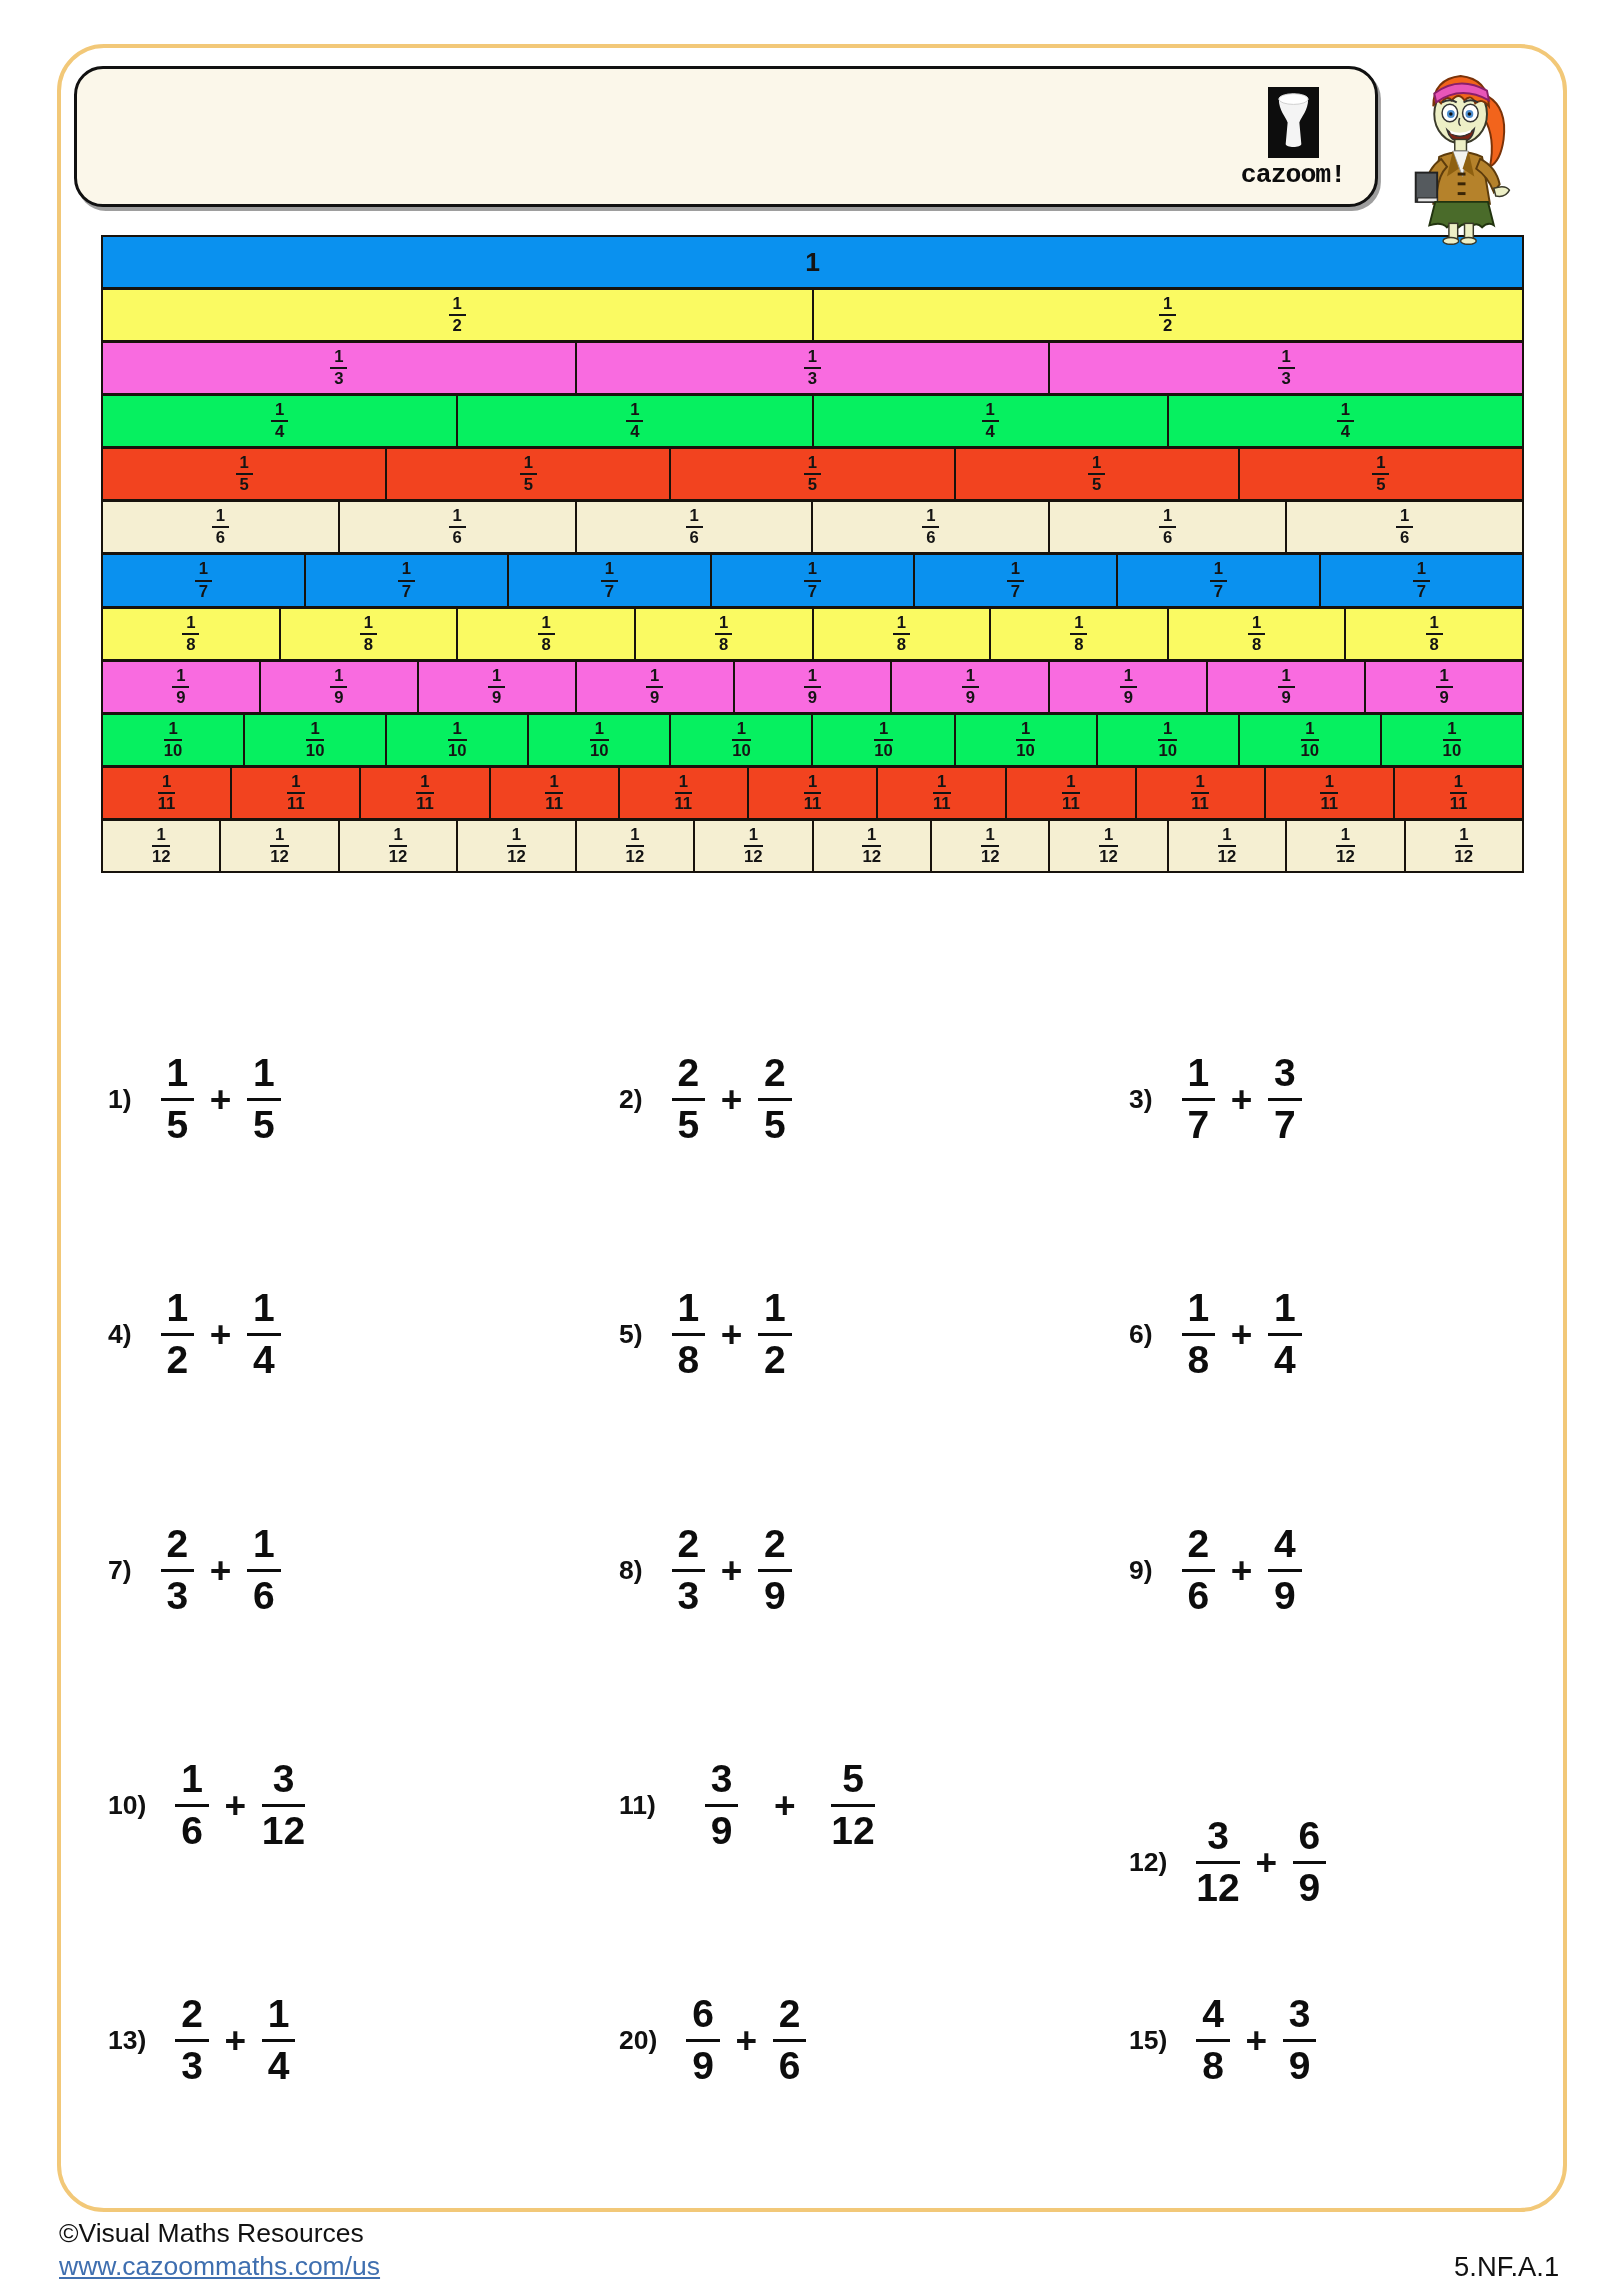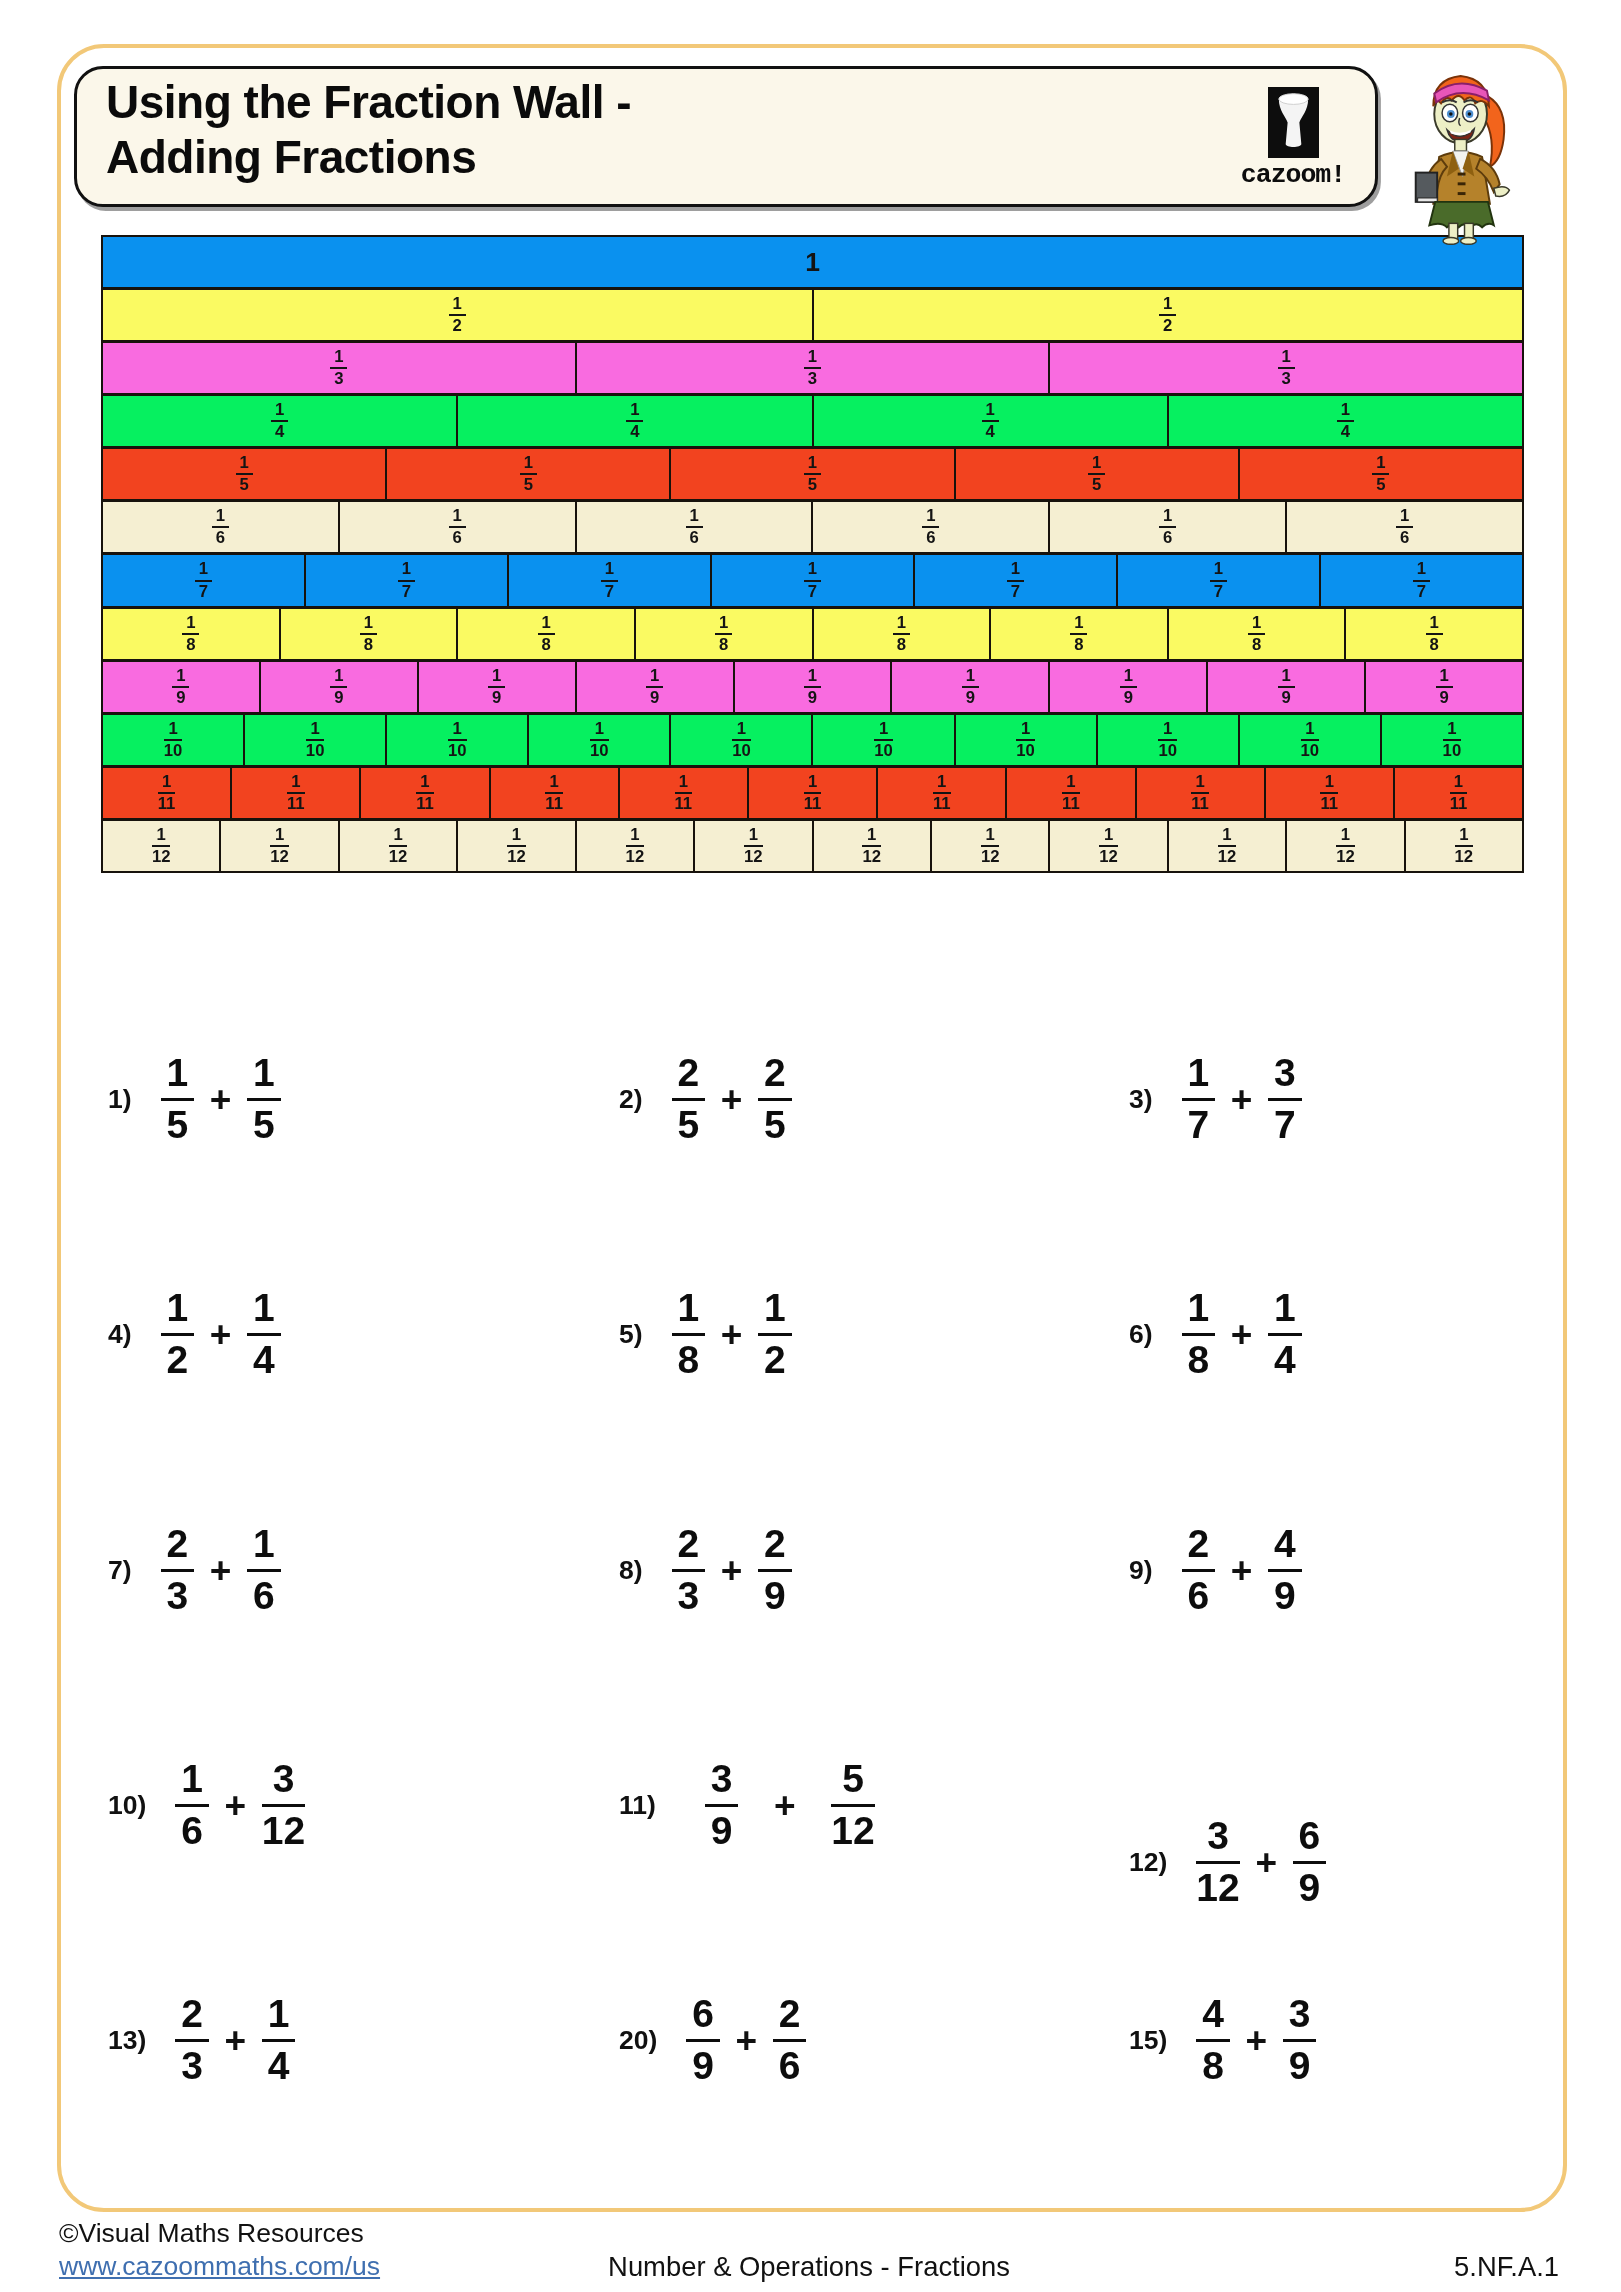--- a/index.html
+++ b/index.html
@@ -51,24 +51,20 @@
   .footer-center{flex:1;text-align:center;font-size:27.4px;margin-top:15.7px;}
   .footer-right{flex:1;text-align:right;font-size:27.4px;margin-top:15.7px;padding-right:3.9px;}
 </style>
 </head>
 <body>
 
 <div class="page">
   <div class="page-border"></div>
 
   <div class="header-box">
-    <div class="title">
-      <div>Using the Fraction Wall -</div>
-      <div>Adding Fractions</div>
-    </div>
     <div class="logo">
       <div class="logo-square">
         <svg width="43" height="63" viewBox="0 0 44 64">
           <ellipse cx="22" cy="8" rx="15" ry="5.5" fill="#ffffff"></ellipse>
           <path d="M7,8 C7,20 14,26 16,32 L14,54 C14,58 30,58 30,54 L28,32 C30,26 37,20 37,8 Z" fill="#f4f4f4"></path>
           <ellipse cx="22" cy="8" rx="15" ry="5.5" fill="#ffffff" stroke="#cfcfcf" stroke-width="1"></ellipse>
         </svg>
       </div>
       <div class="logo-text">cazoom!</div>
     </div>
@@ -801,17 +797,16 @@
           <span class="fd">9</span>
         </span>
       </div>
     </div>
 
   <div class="footer">
     <div class="footer-left">
       <div>©Visual Maths Resources</div>
       <a class="footer-link">www.cazoommaths.com/us</a>
     </div>
-    <div class="footer-center">Number &amp; Operations - Fractions</div>
     <div class="footer-right">5.NF.A.1</div>
   </div>
 </div>
 
 
 </body></html>

